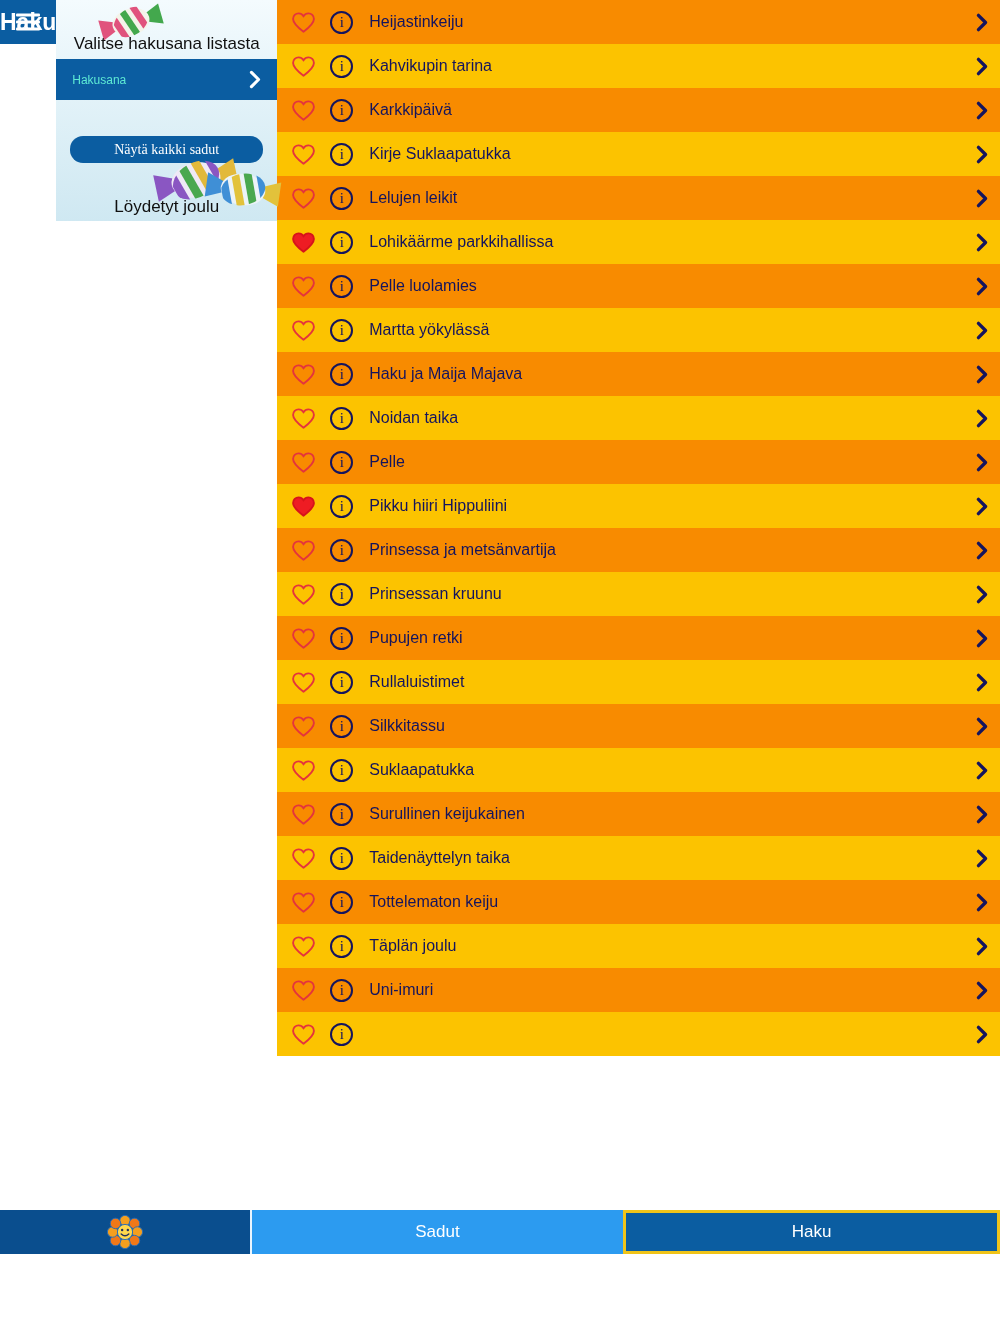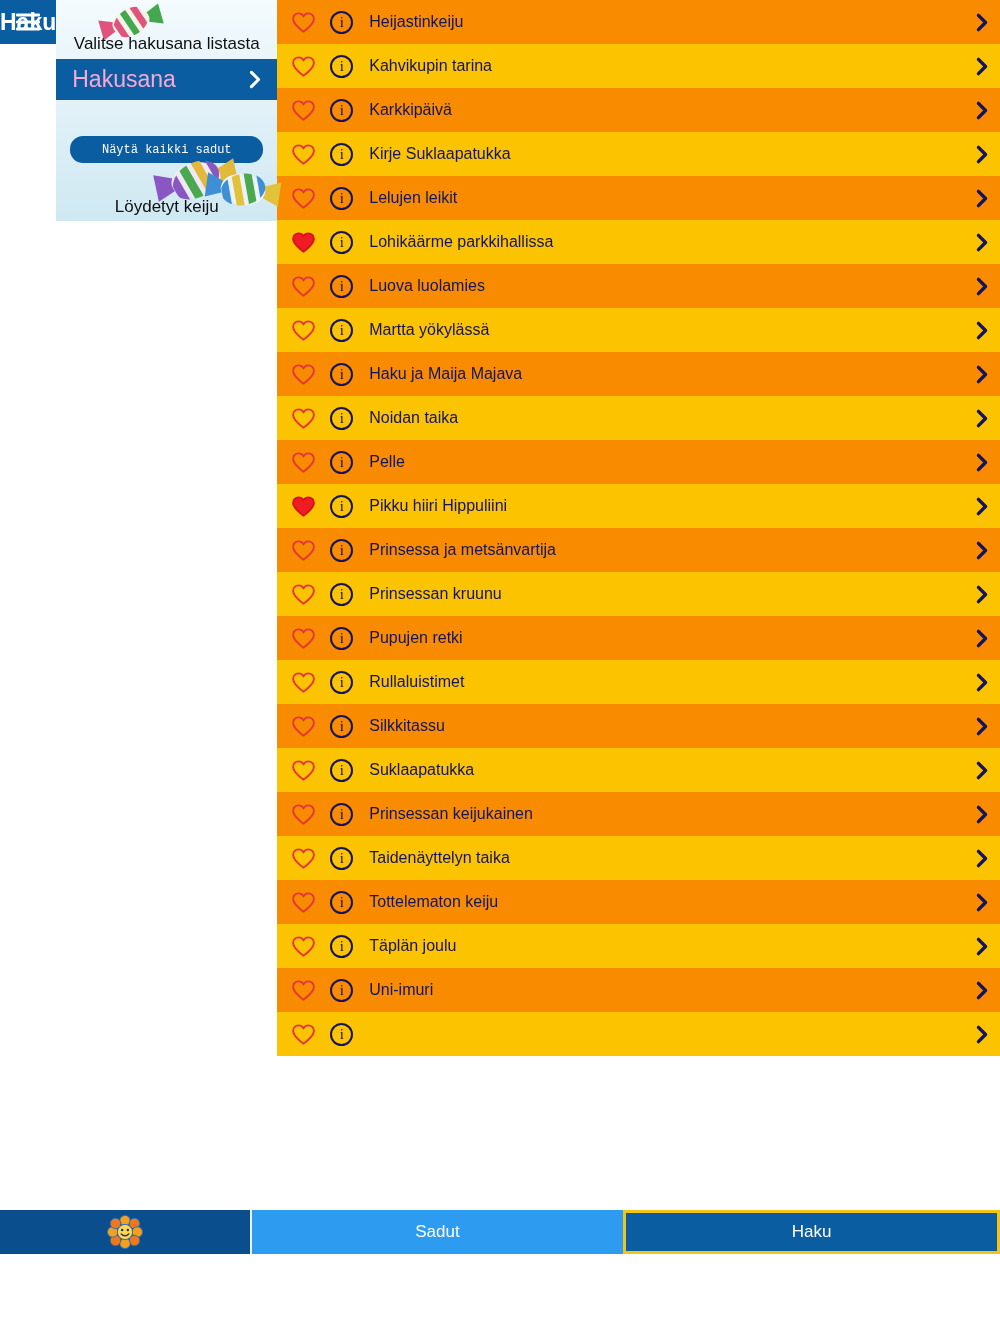--- a/index.html
+++ b/index.html
@@ -22,26 +22,26 @@
   
   .search-area { flex:0 0 221px; height:221px; position:relative;
                  background:linear-gradient(#f4fbfe 0%, #e2f2f8 45%, #cfe8f2 100%);padding-left:18px; }
   .candy { position:absolute; }
   .candy-1 { left:42px; top:2px; transform:rotate(-16deg); }
   .candy-2 { left:96px; top:154px; transform:rotate(-12deg); }
   .candy-3 { right:-6px; top:166px; transform:rotate(8deg); }
   .instruction { position:absolute; top:34px; left:0; right:0; text-align:center;
                  font-size:17px; color:#101010; }
   .keyword-bar { position:absolute; top:59px; left:0; right:0; height:41px;
-                 background:#0b5da1; color:#f9a8d4; display:flex; align-items:center;
-                 padding:0 16px; font-size:23px; cursor:pointer; }
+                 background:#0b5da1; color:#5eead4; display:flex; align-items:center;
+                 padding:0 16px; font-size:12px; cursor:pointer; }
   .keyword-bar .chev { margin-left:auto; color:#fff; display:flex; }
   .show-all { position:absolute; top:136px; left:14px; right:14px; height:27px;
               background:#0b5da1; color:#fff; border:none; border-radius:13px;
-              font-size:12px; font-family:Liberation Mono, monospace; cursor:pointer; }
+              font-size:14px; font-family:Liberation Serif, serif; cursor:pointer; }
   .results-title { position:absolute; top:197px; left:0; right:0; text-align:center;
                    font-size:17px; color:#101010; }
 
   
   .story-list { flex:1 1 auto; overflow:hidden; background:#fff; }
   .row { height:44px; display:flex; align-items:center; padding:0 12px; cursor:pointer; }
   .row-orange { background:#f88b00; }
   .row-yellow { background:#fcc300; }
   .heart { width:28px; height:26px; display:flex; align-items:center; justify-content:center; flex:0 0 28px; }
   .heart svg { width:27px; height:25px; }
@@ -130,21 +130,21 @@
           <ellipse cx="35" cy="21" rx="20" ry="14"></ellipse>
         </clipPath>
       <g clip-path="url(#cpC)" transform="rotate(-18 35 21)">
         <rect x="16" y="-6" width="7" height="56" fill="#3f8fd6"></rect>
         <rect x="27" y="-6" width="7" height="56" fill="#e2c23b"></rect>
         <rect x="38" y="-6" width="7" height="56" fill="#4aa84f"></rect>
         <rect x="49" y="-6" width="7" height="56" fill="#3f8fd6"></rect>
       </g>
     </svg>
 
-    <div class="results-title">Löydetyt keiju</div>
+    <div class="results-title">Löydetyt joulu</div>
   </section>
 
   <div class="story-list">
       <div class="row row-orange">
     <span class="heart">
       <svg viewBox="0 0 24 24">
         <path d="M12 20.8 C6.4 16.6 2 12.9 2 8.6 C2 5.5 4.4 3.2 7.3 3.2 C9.2 3.2 10.9 4.2 12 5.9 C13.1 4.2 14.8 3.2 16.7 3.2 C19.6 3.2 22 5.5 22 8.6 C22 12.9 17.6 16.6 12 20.8 Z"></path>
       </svg>
     </span>
     <span class="info">i</span>
@@ -225,21 +225,21 @@
           </svg>
     </span>
   </div>
       <div class="row row-orange">
     <span class="heart">
       <svg viewBox="0 0 24 24">
         <path d="M12 20.8 C6.4 16.6 2 12.9 2 8.6 C2 5.5 4.4 3.2 7.3 3.2 C9.2 3.2 10.9 4.2 12 5.9 C13.1 4.2 14.8 3.2 16.7 3.2 C19.6 3.2 22 5.5 22 8.6 C22 12.9 17.6 16.6 12 20.8 Z"></path>
       </svg>
     </span>
     <span class="info">i</span>
-    <span class="title">Luova luolamies</span>
+    <span class="title">Pelle luolamies</span>
     <span class="chev">
       <svg viewBox="0 0 10 16">
             <path d="M2 2 L8 8 L2 14" fill="none" stroke="currentColor" stroke-width="2.8" stroke-linecap="round" stroke-linejoin="round"></path>
           </svg>
     </span>
   </div>
       <div class="row row-yellow">
     <span class="heart">
       <svg viewBox="0 0 24 24">
         <path d="M12 20.8 C6.4 16.6 2 12.9 2 8.6 C2 5.5 4.4 3.2 7.3 3.2 C9.2 3.2 10.9 4.2 12 5.9 C13.1 4.2 14.8 3.2 16.7 3.2 C19.6 3.2 22 5.5 22 8.6 C22 12.9 17.6 16.6 12 20.8 Z"></path>
@@ -393,21 +393,21 @@
           </svg>
     </span>
   </div>
       <div class="row row-orange">
     <span class="heart">
       <svg viewBox="0 0 24 24">
         <path d="M12 20.8 C6.4 16.6 2 12.9 2 8.6 C2 5.5 4.4 3.2 7.3 3.2 C9.2 3.2 10.9 4.2 12 5.9 C13.1 4.2 14.8 3.2 16.7 3.2 C19.6 3.2 22 5.5 22 8.6 C22 12.9 17.6 16.6 12 20.8 Z"></path>
       </svg>
     </span>
     <span class="info">i</span>
-    <span class="title">Prinsessan keijukainen</span>
+    <span class="title">Surullinen keijukainen</span>
     <span class="chev">
       <svg viewBox="0 0 10 16">
             <path d="M2 2 L8 8 L2 14" fill="none" stroke="currentColor" stroke-width="2.8" stroke-linecap="round" stroke-linejoin="round"></path>
           </svg>
     </span>
   </div>
       <div class="row row-yellow">
     <span class="heart">
       <svg viewBox="0 0 24 24">
         <path d="M12 20.8 C6.4 16.6 2 12.9 2 8.6 C2 5.5 4.4 3.2 7.3 3.2 C9.2 3.2 10.9 4.2 12 5.9 C13.1 4.2 14.8 3.2 16.7 3.2 C19.6 3.2 22 5.5 22 8.6 C22 12.9 17.6 16.6 12 20.8 Z"></path>

